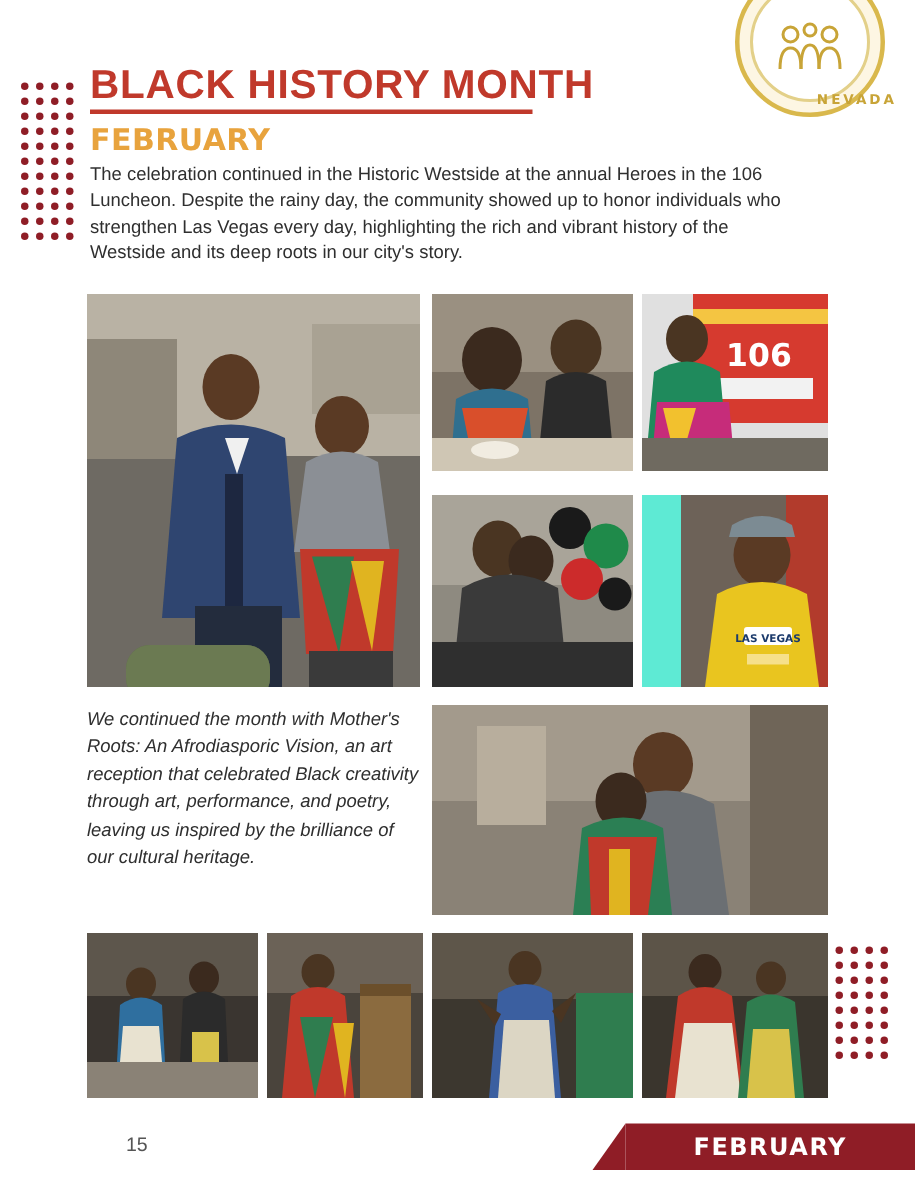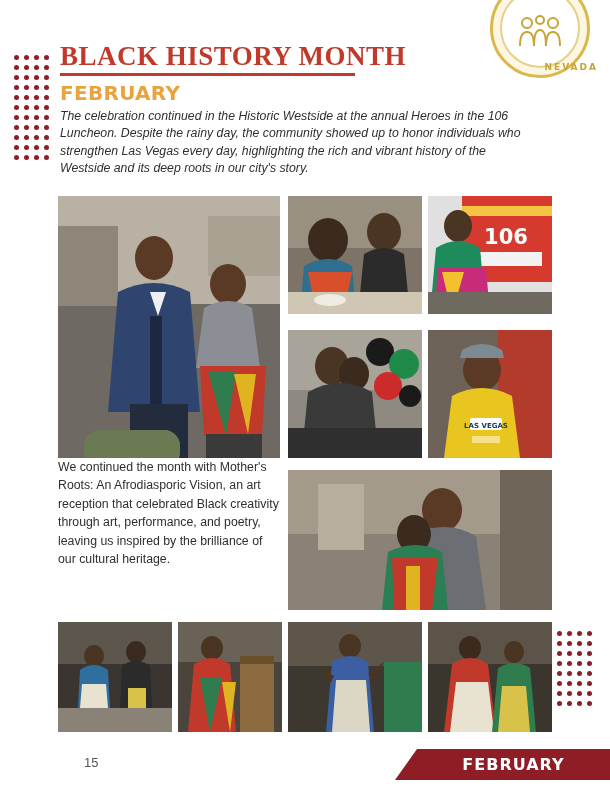--- a/index.html
+++ b/index.html
@@ -29,39 +29,39 @@
     grid-auto-rows: 5px;
   }
 
   
   .header { position: absolute; left: 60px; top: 42px; }
   .title {
     font-size: 27px;
     font-weight: bold;
     letter-spacing: 0.5px;
     color: #c0392b;
-    font-family: Liberation Serif, serif;
+    font-family: Liberation Sans, sans-serif;
     text-transform: uppercase;
     line-height: 1.05;
   }
   .title-rule {
     width: 295px; height: 3px; background: #c0392b; margin-top: 3px;
   }
   .subtitle {
     margin-top: 5px;
     font-size: 20px;
     font-weight: bold;
     color: #e8a33d;
     font-family: "DejaVu Sans", sans-serif;
     letter-spacing: 0.3px;
   }
 
   .intro {
     position: absolute; left: 60px; top: 108px; width: 470px;
-    font-size: 12.3px; line-height: 1.42; color: #2f2f2f; font-style: italic;
+    font-size: 12.3px; line-height: 1.42; color: #2f2f2f;
   }
 
   
   .logo {
     position: absolute; right: 12px; top: 0px;
     width: 116px; height: 96px;
   }
   .logo .ring {
     position: absolute; left: 8px; top: -22px;
     width: 100px; height: 100px; border-radius: 50%;
@@ -80,22 +80,22 @@
     letter-spacing: 2px; font-family: "DejaVu Sans", sans-serif;
   }
   .logo .lbl-bot { top: 62px; }
   .logo .fam { position: absolute; left: 36px; top: 14px; width: 44px; height: 40px; }
 
   
   .photo { position: absolute; overflow: hidden; background: #5eead4; }
 
   
   .mid-text {
-    position: absolute; left: 58px; top: 458px; width: 225px;
-    font-size: 12.3px; line-height: 1.5; color: #2f2f2f;
+    position: absolute; left: 58px; top: 470px; width: 225px;
+    font-size: 12.3px; line-height: 1.5; color: #2f2f2f; font-style: italic;
   }
 
   
   .page-num {
     position: absolute; left: 40px; bottom: 20px;
     font-size: 13px; color: #555; margin-left: 44px;
   }
   .footer-tab {
     position: absolute; right: 0; bottom: 10px;
     width: 193px; height: 31px;
@@ -312,21 +312,21 @@
       <circle cx="116" cy="34" r="15" fill="#1f8a4a"></circle>
       <circle cx="100" cy="56" r="14" fill="#cc2b2b"></circle>
       <circle cx="122" cy="66" r="11" fill="#1a1a1a"></circle>
       <ellipse cx="44" cy="36" rx="17" ry="19" fill="#4a3522"></ellipse>
       <ellipse cx="66" cy="44" rx="15" ry="17" fill="#3b2a1e"></ellipse>
       <path d="M20 62 q32 -18 64 0 l4 40 h-72 z" fill="#3a3a3a"></path>
       <rect x="0" y="98" width="134" height="30" fill="#2f2f2f"></rect>
     </svg>
   </div>
 
-  <div class="photo" style="left:428px; top:330px; width:124px; height:128px;">
+  <div class="photo" style="left:428px; top:330px; width:124px; height:128px;padding-left:26px;">
     <svg width="124" height="128" viewBox="0 0 124 128" preserveAspectRatio="none">
       <rect width="124" height="128" fill="#6d6258"></rect>
       <rect x="70" y="0" width="54" height="128" fill="#b23b2c"></rect>
       <ellipse cx="54" cy="40" rx="19" ry="21" fill="#5a3a24"></ellipse>
       <path d="M34 20 q20 -12 40 0 l2 8 h-44 z" fill="#7c8b93"></path>
       <path d="M24 66 q30 -16 60 0 l8 62 h-76 z" fill="#e9c51f"></path>
       <rect x="42" y="88" width="32" height="12" rx="2" fill="#ffffff"></rect>
       <text x="58" y="98" font-family="DejaVu Sans" font-size="7" font-weight="bold" fill="#1b3a6b" text-anchor="middle">LAS VEGAS</text>
       <rect x="44" y="106" width="28" height="7" fill="#f6e08a"></rect>
     </svg>

